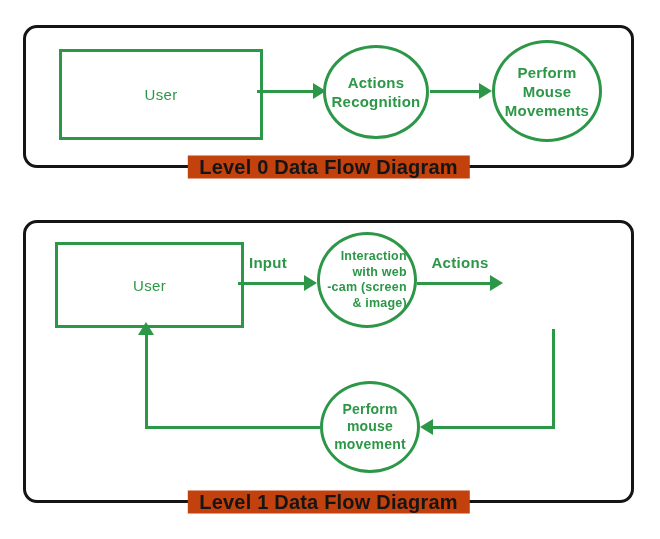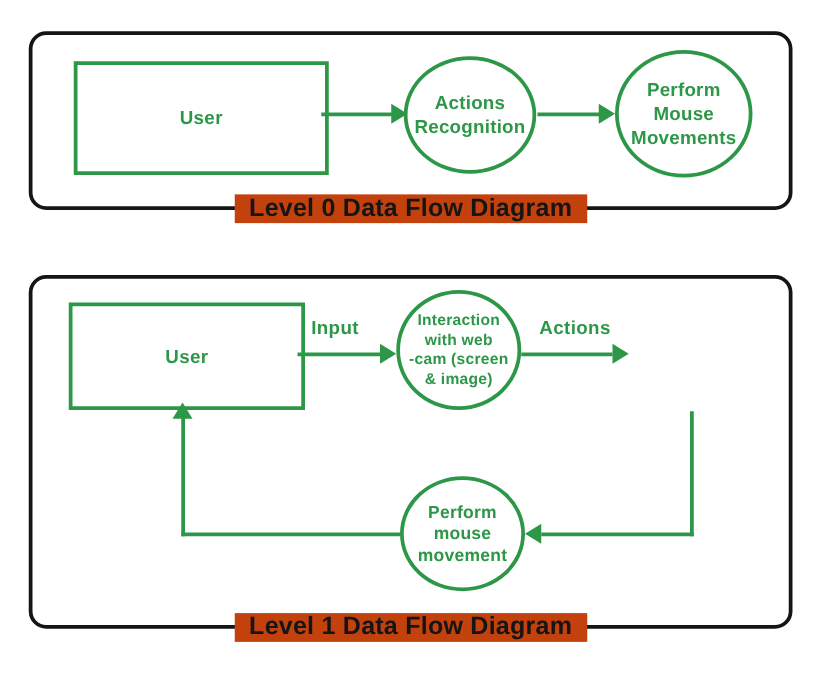--- a/index.html
+++ b/index.html
@@ -13,21 +13,21 @@
     background:#ffffff; box-sizing:border-box;
   }
   .panel-title {
     position:absolute; left:50%; bottom:-2px; transform:translate(-50%,50%);
     background:#c2410c; padding:0 12px; white-space:nowrap;
     font-size:20px; font-weight:bold; color:var(--ink); letter-spacing:0.2px;
   }
   .rect-node {
     position:absolute; border:3px solid var(--green); box-sizing:content-box;
     display:flex; align-items:center; justify-content:center;
-    color:var(--green); font-weight:bold; font-size:15px; letter-spacing:0.3px;
+    color:var(--green); font-weight:normal; font-size:15px; letter-spacing:0.3px;
   }
   .circle-node {
     position:absolute; border:3px solid var(--green); border-radius:50%;
     display:flex; align-items:center; justify-content:center; text-align:center;
     color:var(--green); font-weight:bold; white-space:pre-line; letter-spacing:0.2px;
     box-sizing:border-box;
   }
   .flow-line { position:absolute; background:var(--green); }
   .head { position:absolute; width:0; height:0; }
   .head.right { border-top:8px solid transparent; border-bottom:8px solid transparent; border-left:13px solid var(--green); }
@@ -68,21 +68,21 @@
   <section class="panel" style="left:23px; top:220px; width:611px; height:283px;">
 
     <div class="rect-node" style="left:29px; top:19px; width:183px; height:80px;">
       <span>User</span>
     </div>
 
     <div class="edge-label" style="left:210px; top:31px; width:64px;">Input</div>
     <div class="flow-line" style="left:212px; top:59px; width:66px; height:3px;"></div>
     <div class="head right" style="left:278px; top:52px;"></div>
 
-    <div class="circle-node" style="left:291px; top:9px; width:100px; height:96px; font-size:12.5px; line-height:15.5px;">Interaction
+    <div class="circle-node" style="left:291px; top:9px; width:100px; height:96px; font-size:12.5px; line-height:15.5px;text-align:right;">Interaction
 with web
 -cam (screen
 &amp; image)</div>
 
     <div class="edge-label" style="left:391px; top:31px; width:86px;">Actions</div>
     <div class="flow-line" style="left:391px; top:59px; width:73px; height:3px;"></div>
     <div class="head right" style="left:464px; top:52px;"></div>
 
 
     <div class="flow-line" style="left:526px; top:106px; width:3px; height:100px;"></div>

